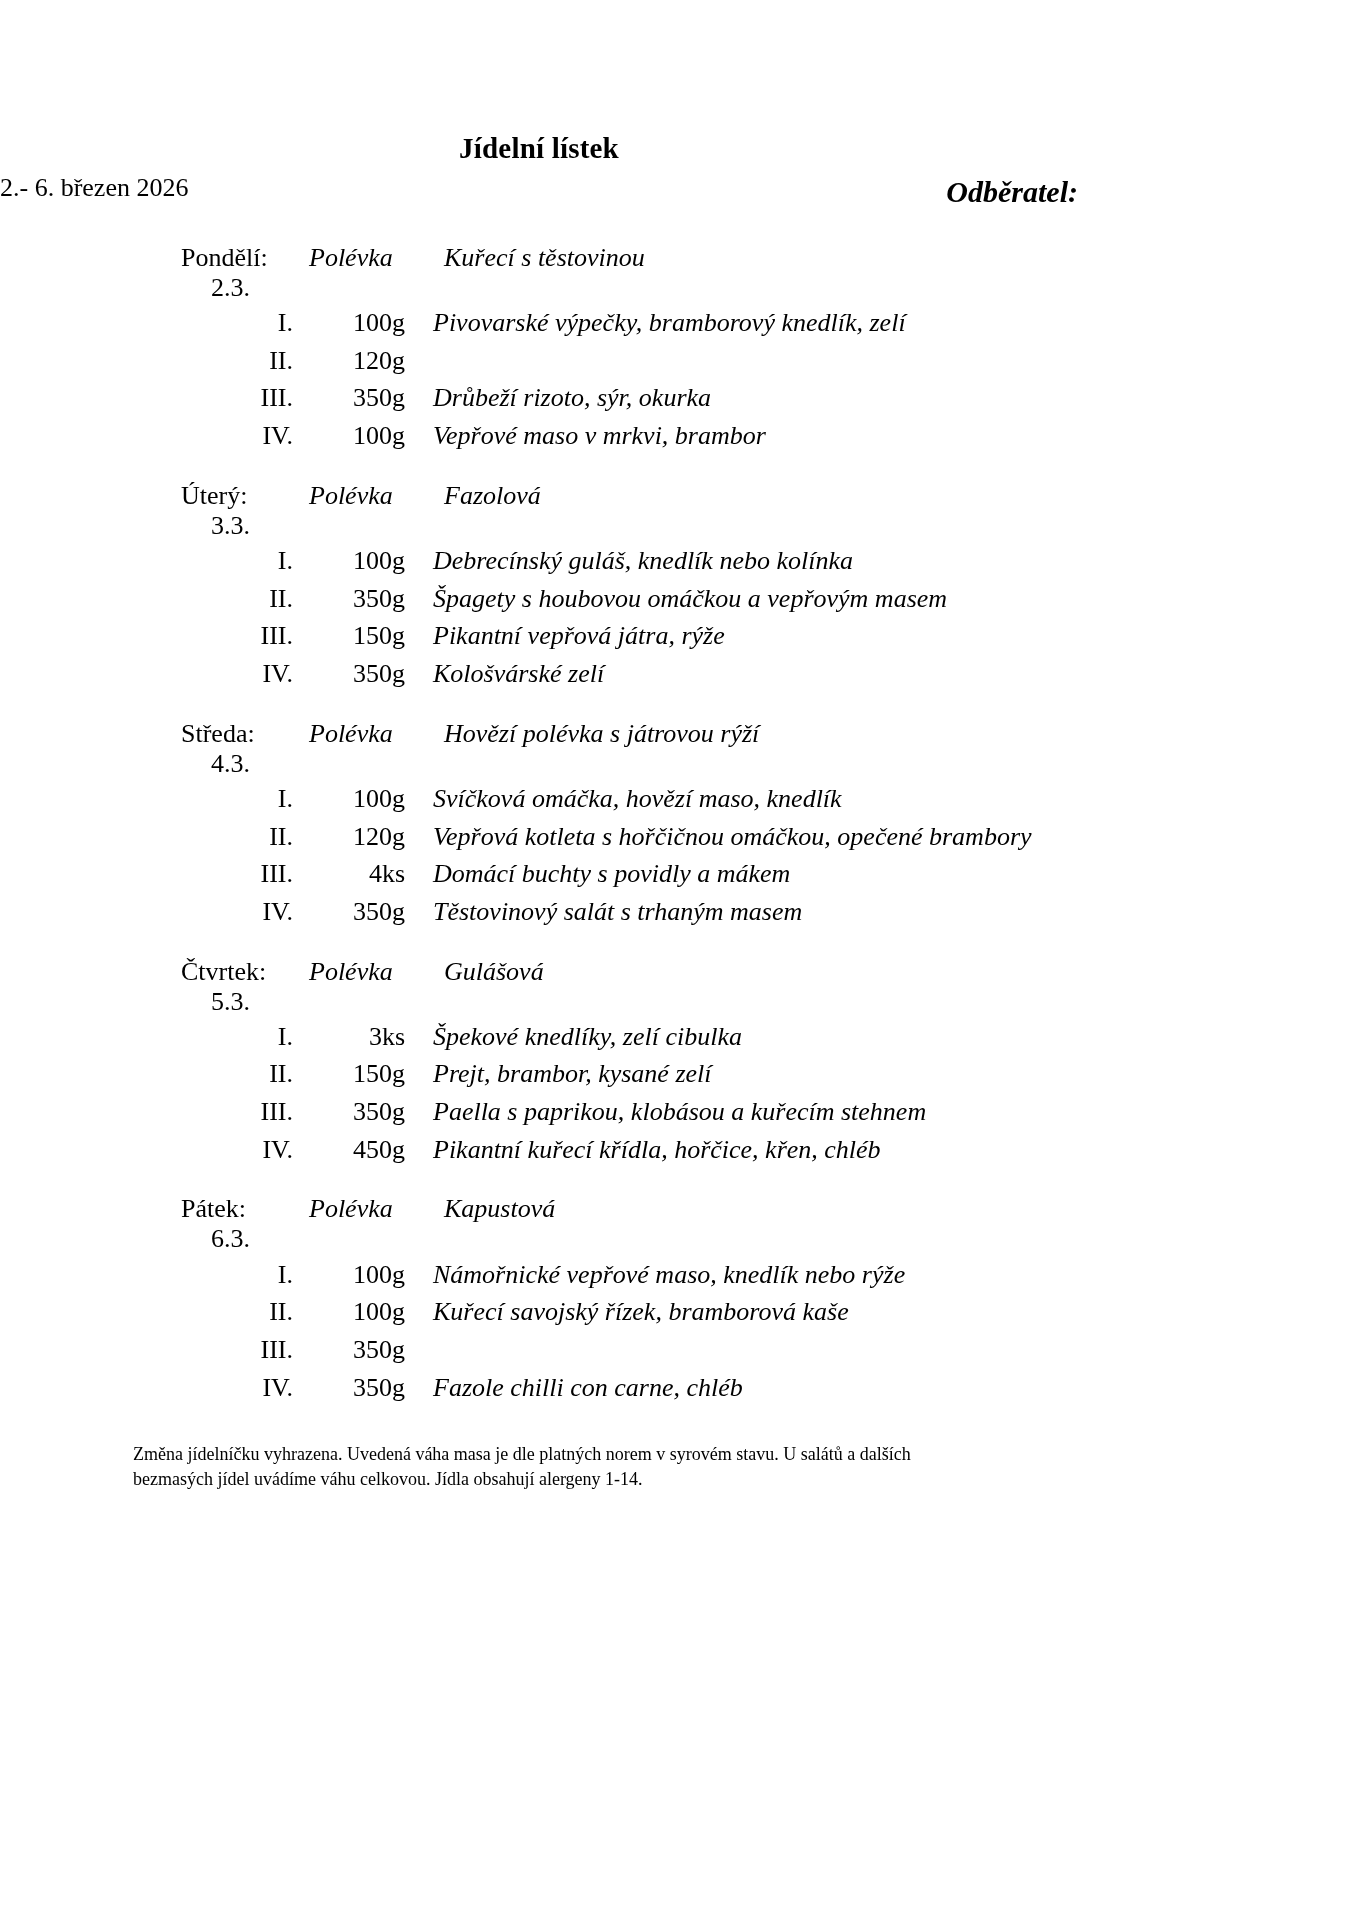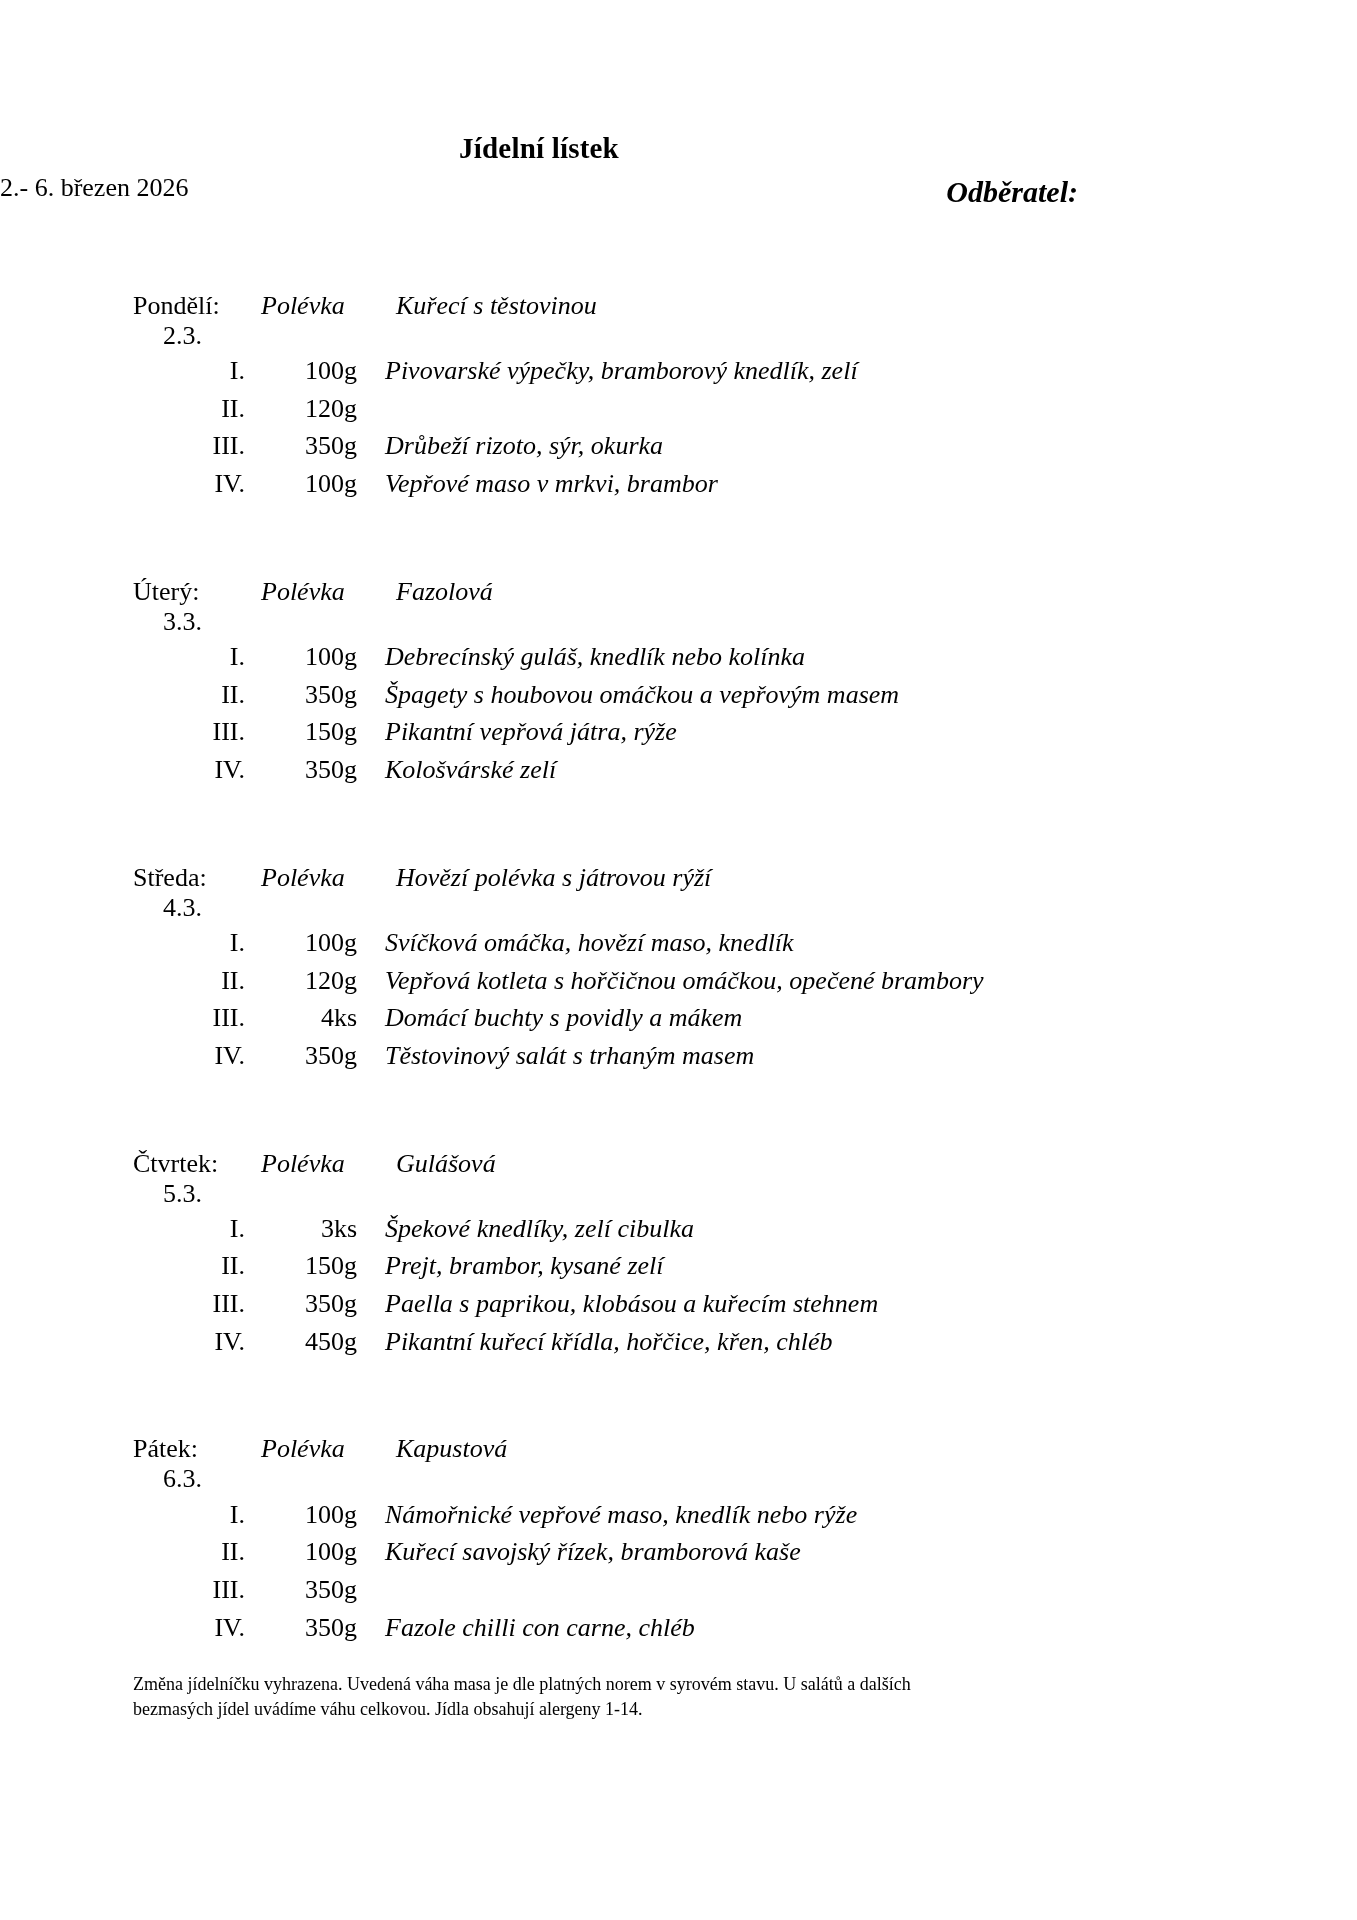--- a/index.html
+++ b/index.html
@@ -37,41 +37,41 @@
     font-weight: bold;
     font-style: italic;
     font-size: 30px;
     margin: 0;
     padding-left: 133px;
     margin-top: -28px;
     text-align: right;
   }
   .days {
     margin-top: 34px;
+    padding-left: 48px;
   }
   .day-block {
     margin-bottom: 26px;
   }
   .day-head {
     display: flex;
     align-items: baseline;
     font-size: 26px;
     padding-left: 133px;
   }
   .day-name {
     min-width: 128px;
     font-style: normal;
   }
   .soup-label {
     font-style: italic;
     min-width: 135px;
   }
   .soup-name {
     font-style: italic;
-    margin-top: 48px;
   }
   .day-date {
     font-size: 26px;
     padding-left: 163px;
     line-height: 1.12;
   }
   .items {
     margin-top: 2px;
   }
   .item-row {
@@ -92,21 +92,21 @@
   }
   .item-desc {
     padding-left: 22px;
     font-style: italic;
   }
   .footer-note {
     font-size: 18px;
     line-height: 1.4;
     padding-left: 133px;
     padding-right: 133px;
-    margin-top: 26px;
+    margin-top: 36px;
   }
   .footer-note div {
     margin: 0;
   }
 </style>
 </head>
 <body>
 
 <div class="page">
 

